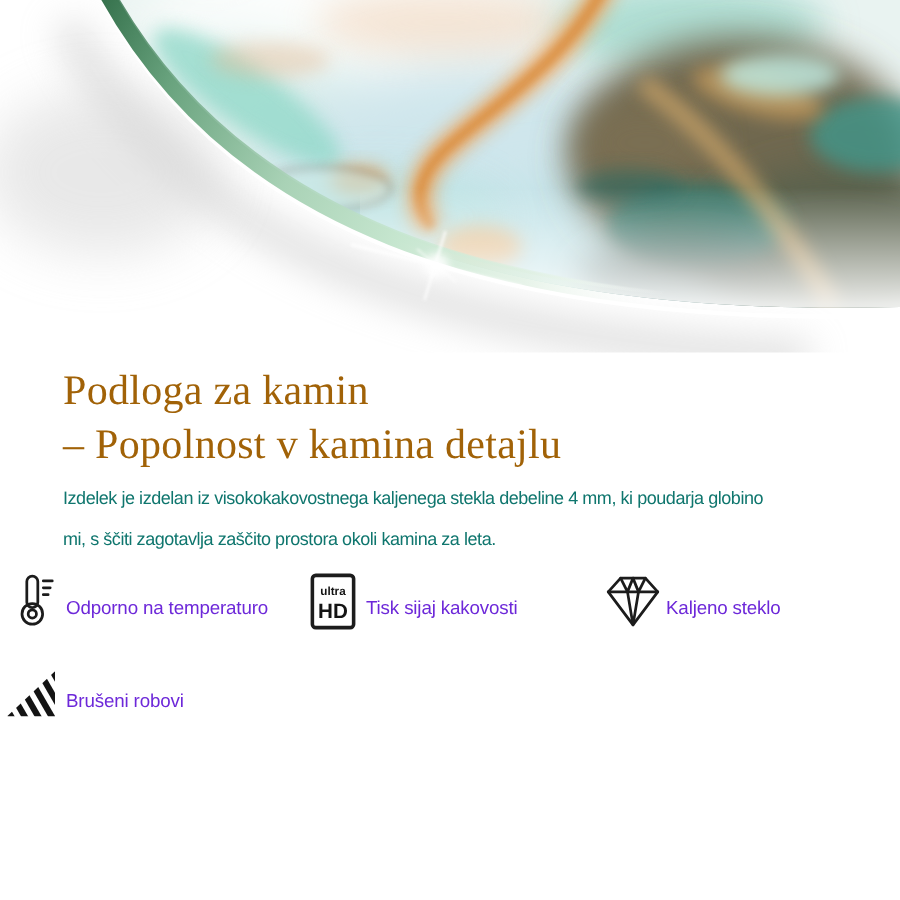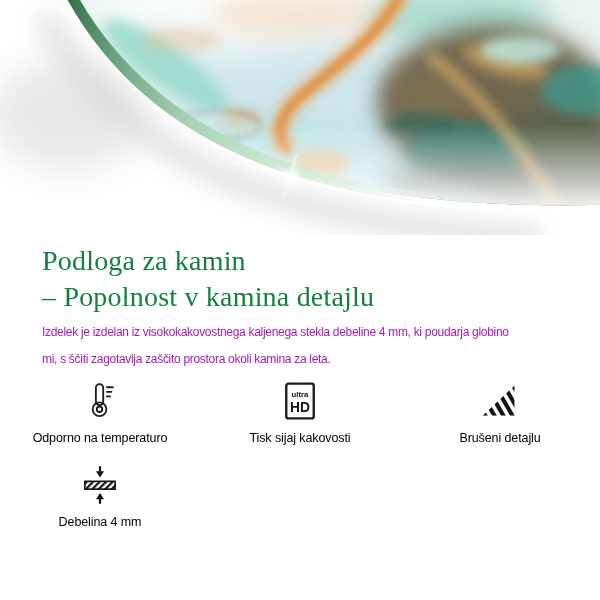--- a/index.html
+++ b/index.html
@@ -1,27 +1,27 @@
 <!DOCTYPE html>
 <html><head>
 <meta charset="utf-8">
 <style>
   html,body{margin:0;padding:0;background:#ffffff;}
   body{width:600px;height:600px;overflow:hidden;font-family:"Liberation Sans",sans-serif;-webkit-font-smoothing:antialiased;}
   .hero{width:600px;height:235px;position:relative;background:#fff;}
   .hero svg{display:block;}
   .content{padding:0 42px;}
-  .page-title{font-family:"Liberation Serif","DejaVu Serif",serif;font-weight:400;font-size:28px;line-height:36px;color:#15803d;margin:8px 0 0 0;letter-spacing:0.2px;}
+  .page-title{font-family:"Liberation Serif","DejaVu Serif",serif;font-weight:400;font-size:28px;line-height:36px;color:#a16207;margin:8px 0 0 0;letter-spacing:0.2px;}
   .page-title span{display:block;}
-  .desc{margin-top:4px;font-size:12px;line-height:27px;color:#a21caf;letter-spacing:-0.3px;}
+  .desc{margin-top:4px;font-size:12px;line-height:27px;color:#0f766e;letter-spacing:-0.3px;}
   .desc .line{white-space:nowrap;}
   .features{display:grid;grid-template-columns:repeat(3,1fr);row-gap:18px;margin-top:6px;width:600px;}
-  .feature{display:flex;flex-direction:column;align-items:center;}
+  .feature{display:flex;flex-direction:row;align-items:center;}
   .feature .iconbox{height:44px;display:flex;align-items:flex-end;justify-content:center;}
-  .feature .label{margin-top:8px;font-size:12.5px;color:#000000;letter-spacing:-0.1px;}
+  .feature .label{margin-top:8px;font-size:12.5px;color:#6d28d9;letter-spacing:-0.1px;}
   .icon-svg{stroke:#1c1c1c;fill:none;stroke-width:2;stroke-linecap:round;stroke-linejoin:round;}
   .icon-text{font-family:"Liberation Sans",sans-serif;fill:#141414;stroke:none;font-weight:bold;}
 </style>
 </head>
 <body>
 
 <div class="hero">
   <svg width="600" height="235" viewBox="0 0 600 235" aria-hidden="true">
     <defs>
       <clipPath id="disc">
@@ -140,20 +140,31 @@
       <svg class="icon-svg" width="44" height="44" viewBox="0 0 48 48">
         <rect x="9" y="5" width="30" height="38" rx="2.5" stroke-width="2.6"></rect>
         <text class="icon-text" x="24" y="19.5" font-size="8.5" text-anchor="middle">ultra</text>
         <text class="icon-text" x="24" y="36" font-size="15" text-anchor="middle">HD</text>
       </svg>
     </div>
     <div class="label">Tisk sijaj kakovosti</div>
   </div>
 
 
+  <div class="feature">
+    <div class="iconbox">
+      <svg class="icon-svg" width="44" height="44" viewBox="0 0 48 48" stroke-width="1.9">
+        <path d="M15,7 L33,7 L42,17 L24,41 L6,17 Z"></path>
+        <path d="M6,17 H42"></path>
+        <path d="M15,7 L20,17 L24,7 L28,17 L33,7"></path>
+        <path d="M20,17 L24,41 L28,17"></path>
+      </svg>
+    </div>
+    <div class="label">Kaljeno steklo</div>
+  </div>
 
   <div class="feature">
     <div class="iconbox">
       <svg width="44" height="44" viewBox="0 0 48 48">
         <defs>
             <clipPath id="triClip">
               <polygon points="5,40 40,7 40,40"></polygon>
             </clipPath>
           </defs>
         <g clip-path="url(#triClip)">
@@ -161,34 +172,17 @@
             <rect x="0" y="-20" width="4.5" height="90" fill="#141414"></rect>
             <rect x="8.5" y="-20" width="4.5" height="90" fill="#141414"></rect>
             <rect x="17" y="-20" width="4.5" height="90" fill="#141414"></rect>
             <rect x="25.5" y="-20" width="4.5" height="90" fill="#141414"></rect>
             <rect x="34" y="-20" width="4.5" height="90" fill="#141414"></rect>
             <rect x="42.5" y="-20" width="4.5" height="90" fill="#141414"></rect>
           </g>
         </g>
       </svg>
     </div>
-    <div class="label">Brušeni detajlu</div>
+    <div class="label">Brušeni robovi</div>
   </div>
 
-  <div class="feature">
-    <div class="iconbox">
-      <svg width="44" height="44" viewBox="0 0 48 48">
-        <defs>
-          <pattern id="hatch45" patternUnits="userSpaceOnUse" width="5" height="5" patternTransform="rotate(45)">
-            <rect width="2.4" height="5" fill="#141414"></rect>
-          </pattern>
-        </defs>
-        <rect x="7.5" y="20" width="33" height="8.5" fill="url(#hatch45)" stroke="#141414" stroke-width="1.8"></rect>
-        <path d="M24,3.5 V9.5" stroke="#141414" stroke-width="2.4"></path>
-        <polygon points="19.6,9 28.4,9 24,15.8" fill="#141414"></polygon>
-        <path d="M24,44.5 V38.5" stroke="#141414" stroke-width="2.4"></path>
-        <polygon points="19.6,39.5 28.4,39.5 24,32.7" fill="#141414"></polygon>
-      </svg>
-    </div>
-    <div class="label">Debelina 4 mm</div>
-  </div>
 
 </div>
 
 </body></html>

